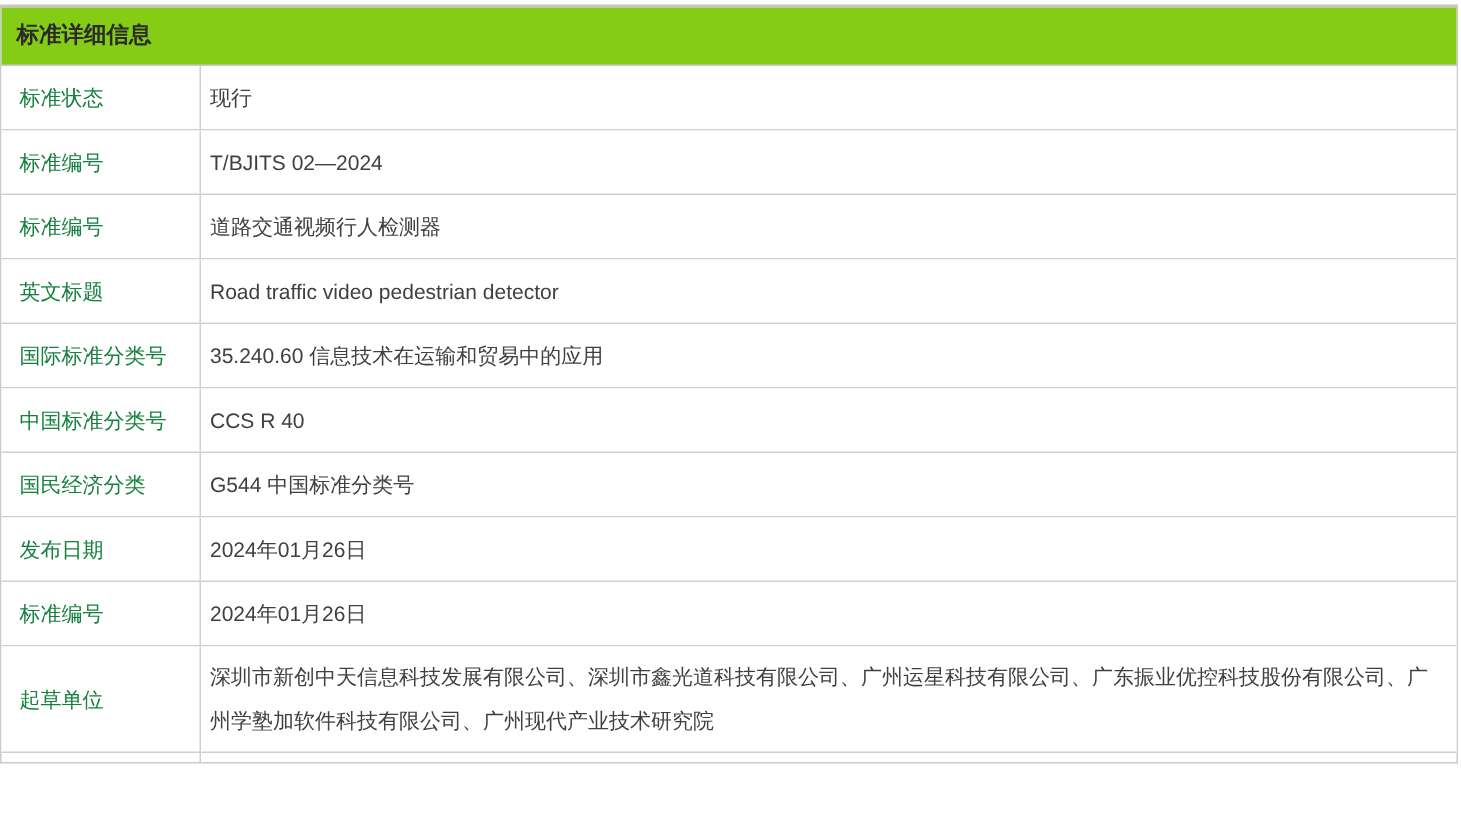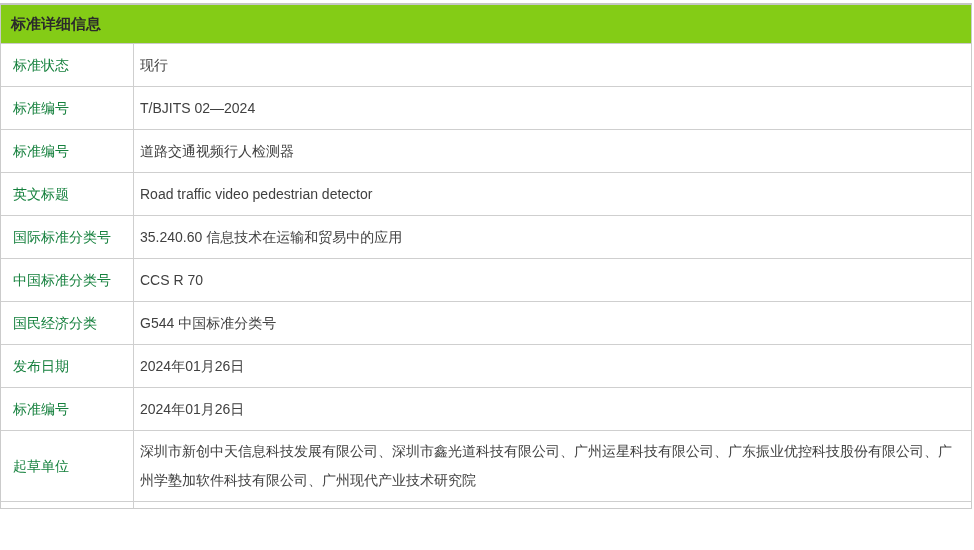--- a/index.html
+++ b/index.html
@@ -100,21 +100,21 @@
       <div class="value-cell">Road traffic video pedestrian detector</div>
     </div>
 
     <div class="row">
       <div class="label-cell">国际标准分类号</div>
       <div class="value-cell">35.240.60 信息技术在运输和贸易中的应用</div>
     </div>
 
     <div class="row">
       <div class="label-cell">中国标准分类号</div>
-      <div class="value-cell">CCS R 70</div>
+      <div class="value-cell">CCS R 40</div>
     </div>
 
     <div class="row">
       <div class="label-cell">国民经济分类</div>
       <div class="value-cell">G544 中国标准分类号</div>
     </div>
 
     <div class="row">
       <div class="label-cell">发布日期</div>
       <div class="value-cell">2024年01月26日</div>

